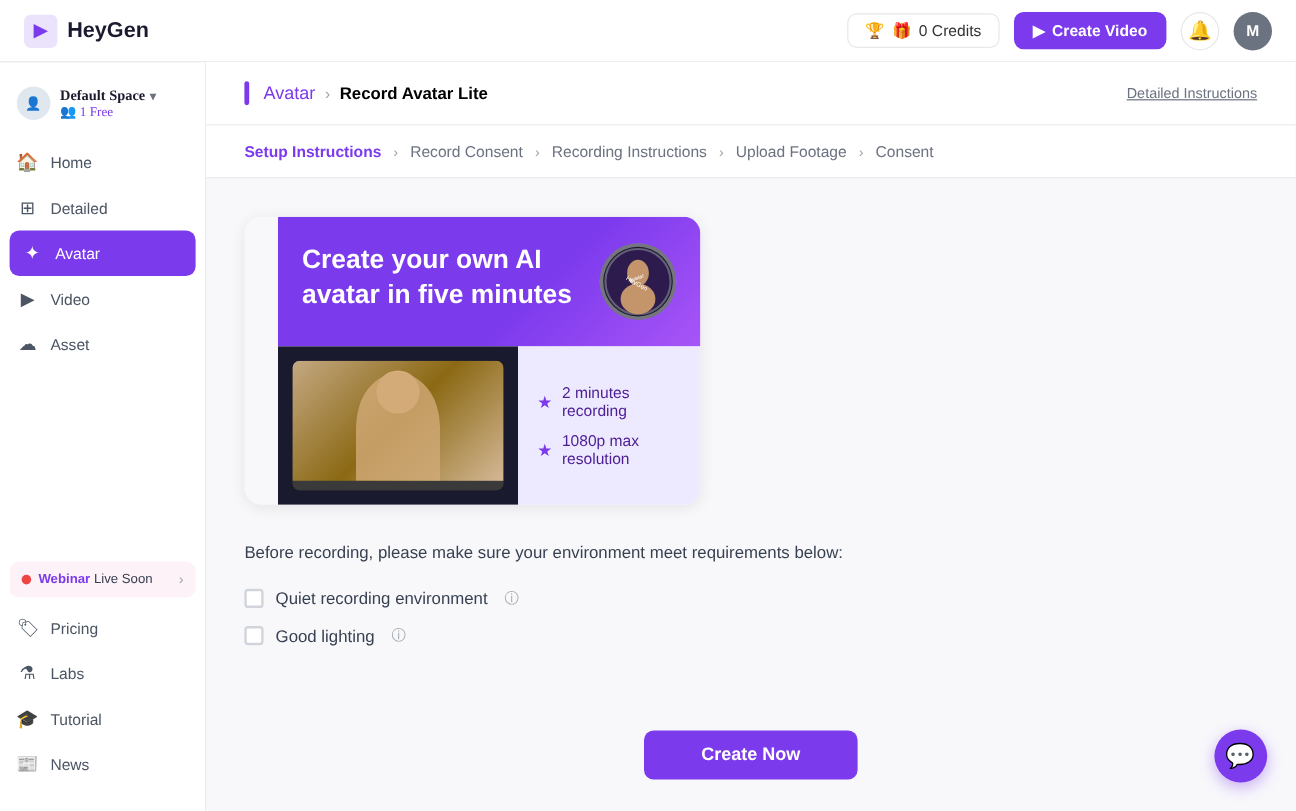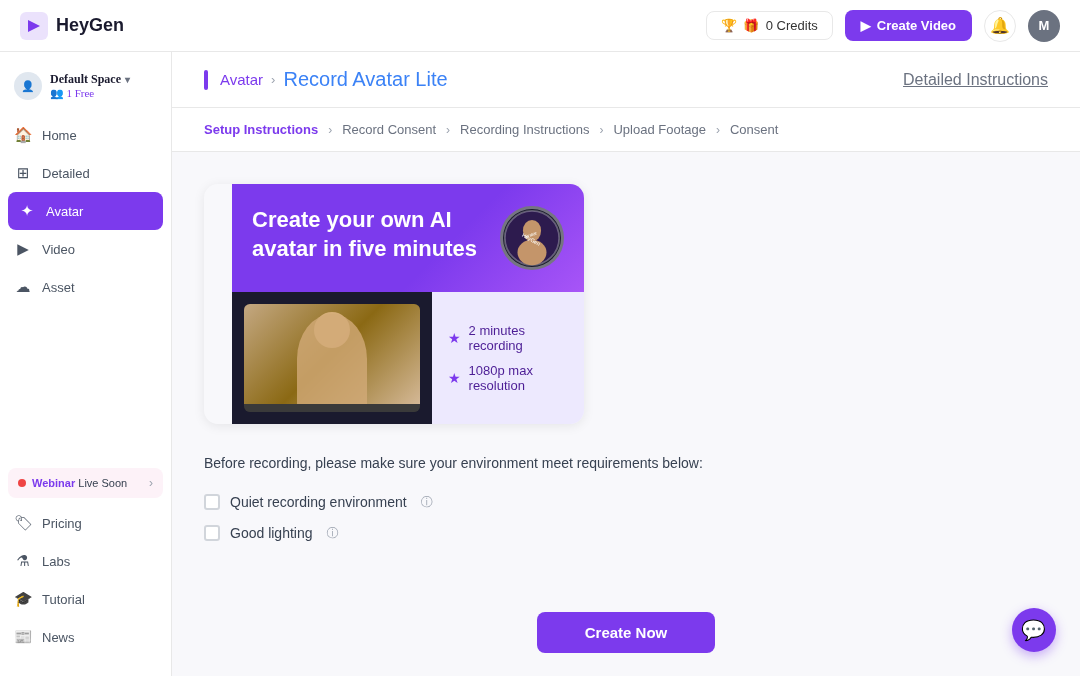--- a/index.html
+++ b/index.html
@@ -108,22 +108,22 @@
       background: #fff;
       padding: 16px 32px;
       border-bottom: 1px solid #e8e8e8;
       display: flex;
       align-items: center;
       justify-content: space-between;
     }
     .breadcrumb { display: flex; align-items: center; gap: 8px; font-size: 15px; }
     .breadcrumb-avatar { color: #7c3aed; font-weight: 500; cursor: pointer; }
     .breadcrumb-sep { color: #9ca3af; font-size: 13px; }
-    .breadcrumb-current { font-weight: 400; color: #3b82f6; font-size: 20px; }
-    .detailed-instructions { font-size: 16px; color: #6b7280; text-decoration: underline; cursor: pointer; }
+    .breadcrumb-current { font-weight: 700; color: #000000; font-size: 14px; }
+    .detailed-instructions { font-size: 12px; color: #6b7280; text-decoration: underline; cursor: pointer; }
 
     
     .steps-bar {
       background: #fff;
       padding: 14px 32px;
       border-bottom: 1px solid #e8e8e8;
       display: flex;
       align-items: center;
       gap: 10px;
       font-size: 13px;

